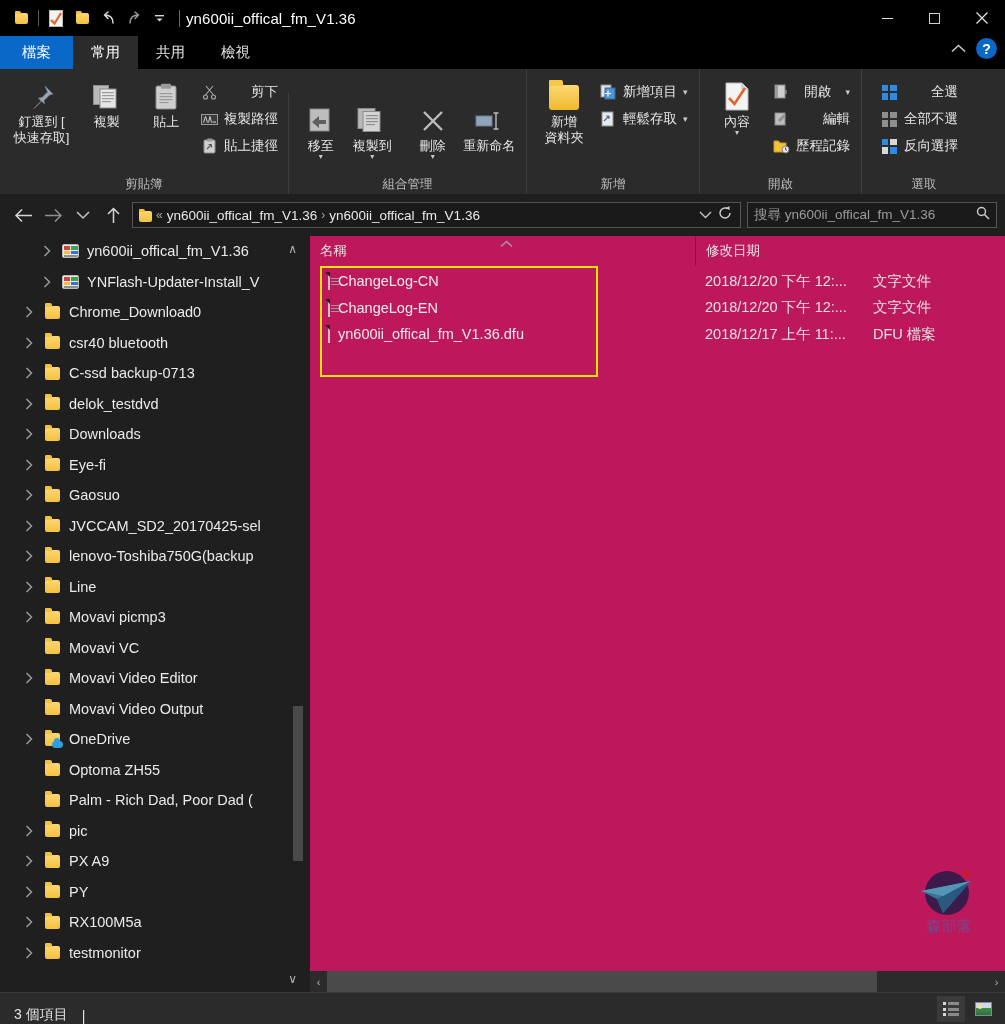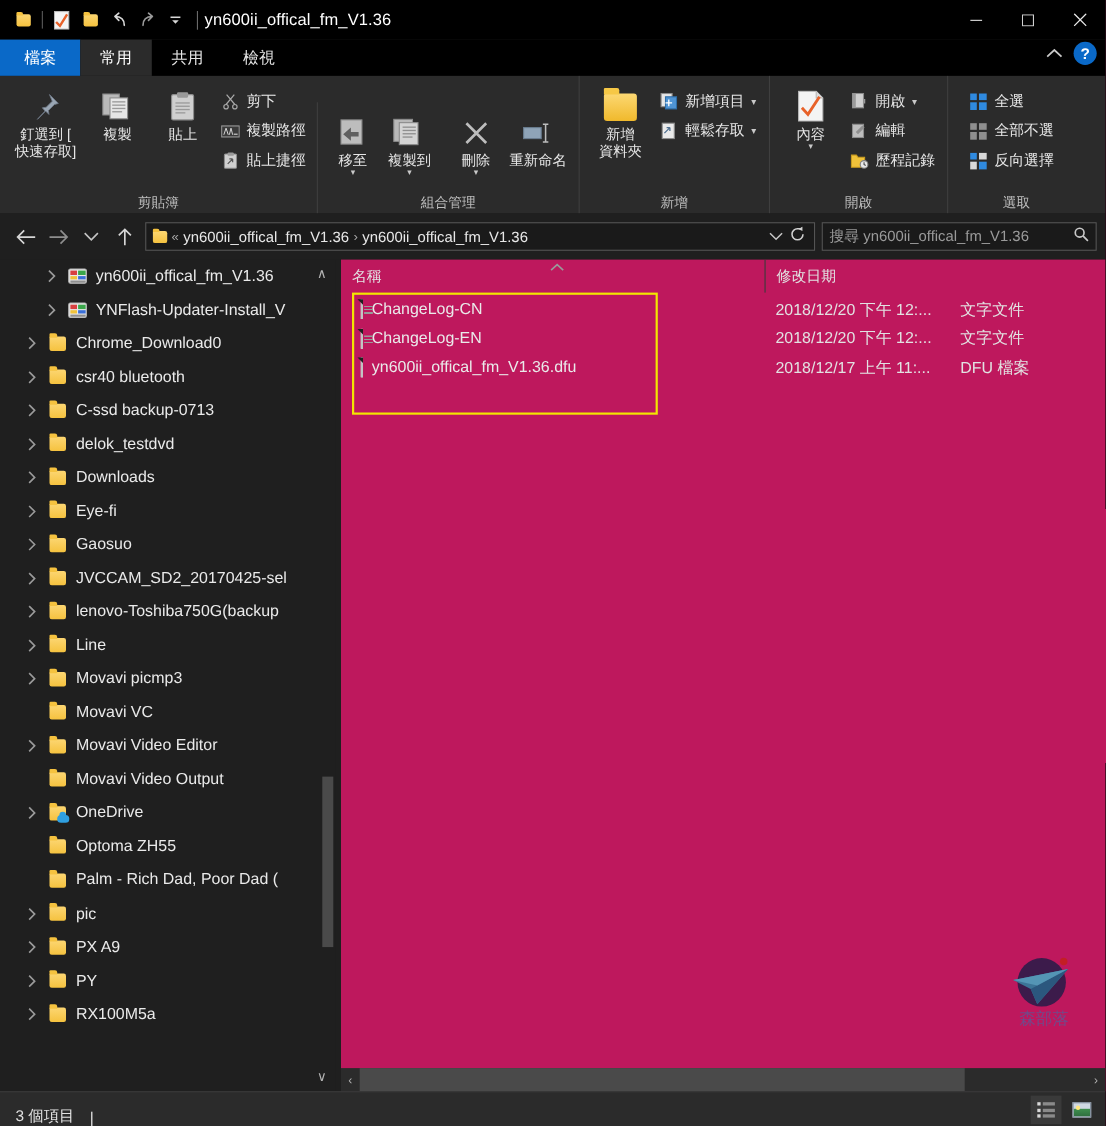--- a/index.html
+++ b/index.html
@@ -123,21 +123,21 @@
   }
   .big-btn {
     width: 62px; display:flex; flex-direction: column; align-items:center;
     padding-top: 6px; color:#e6e6e6; font-size: 13px; text-align:center; line-height: 16px;
   }
   .big-btn .ico { height: 34px; display:flex; align-items:center; justify-content:center; }
   .big-btn.wide { width: 74px; }
   .small-col { display:flex; flex-direction:column; padding-top: 6px; gap: 3px; }
   .small-btn {
     display:flex; align-items:center; gap:6px; color:#e6e6e6; font-size:13.5px;
-    height: 24px; padding: 0 4px; white-space: nowrap;
+    height: 24px; padding: 0 4px; white-space: nowrap; justify-content: space-between;
   }
   .small-btn .ico { width:18px; height:18px; display:flex; align-items:center; justify-content:center; }
   .caret { font-size: 9px; color:#c9c9c9; }
   .caret-dn { font-size: 8px; color:#c9c9c9; line-height: 6px; }
   .grp-div { width:1px; background:#3f3f3f; margin: 6px 4px 20px 4px; }
 
   
   .selgrid { width:15px; height:15px; display:grid; grid-template-columns:1fr 1fr; grid-template-rows:1fr 1fr; gap:2px; }
   .selgrid div { background:#8f8f8f; }
   .selgrid.all div { background:#2f8ae0; }
@@ -922,20 +922,31 @@
           <span class="chev">
             <svg width="8" height="12" viewBox="0 0 8 12">
               <path d="M1.5 1 L6.5 6 L1.5 11" stroke="#9a9a9a" stroke-width="1.5" fill="none"></path>
             </svg>
           </span>
           <span class="tree-ico">
             <span class="folder"></span>
           </span>
           <span>RX100M5a</span>
         </div>
+        <div class="tree-item">
+          <span class="chev">
+            <svg width="8" height="12" viewBox="0 0 8 12">
+              <path d="M1.5 1 L6.5 6 L1.5 11" stroke="#9a9a9a" stroke-width="1.5" fill="none"></path>
+            </svg>
+          </span>
+          <span class="tree-ico">
+            <span class="folder"></span>
+          </span>
+          <span>testmonitor</span>
+        </div>
       </div>
     <div class="pane-scroll-up" style="top:6px;">∧</div>
     <div class="pane-scroll-dn" style="top:736px;">∨</div>
     <div class="nav-scrollbar">
       <div class="nav-thumb"></div>
     </div>
   </div>
   <div class="splitter"></div>
 
   <div class="listpane">

